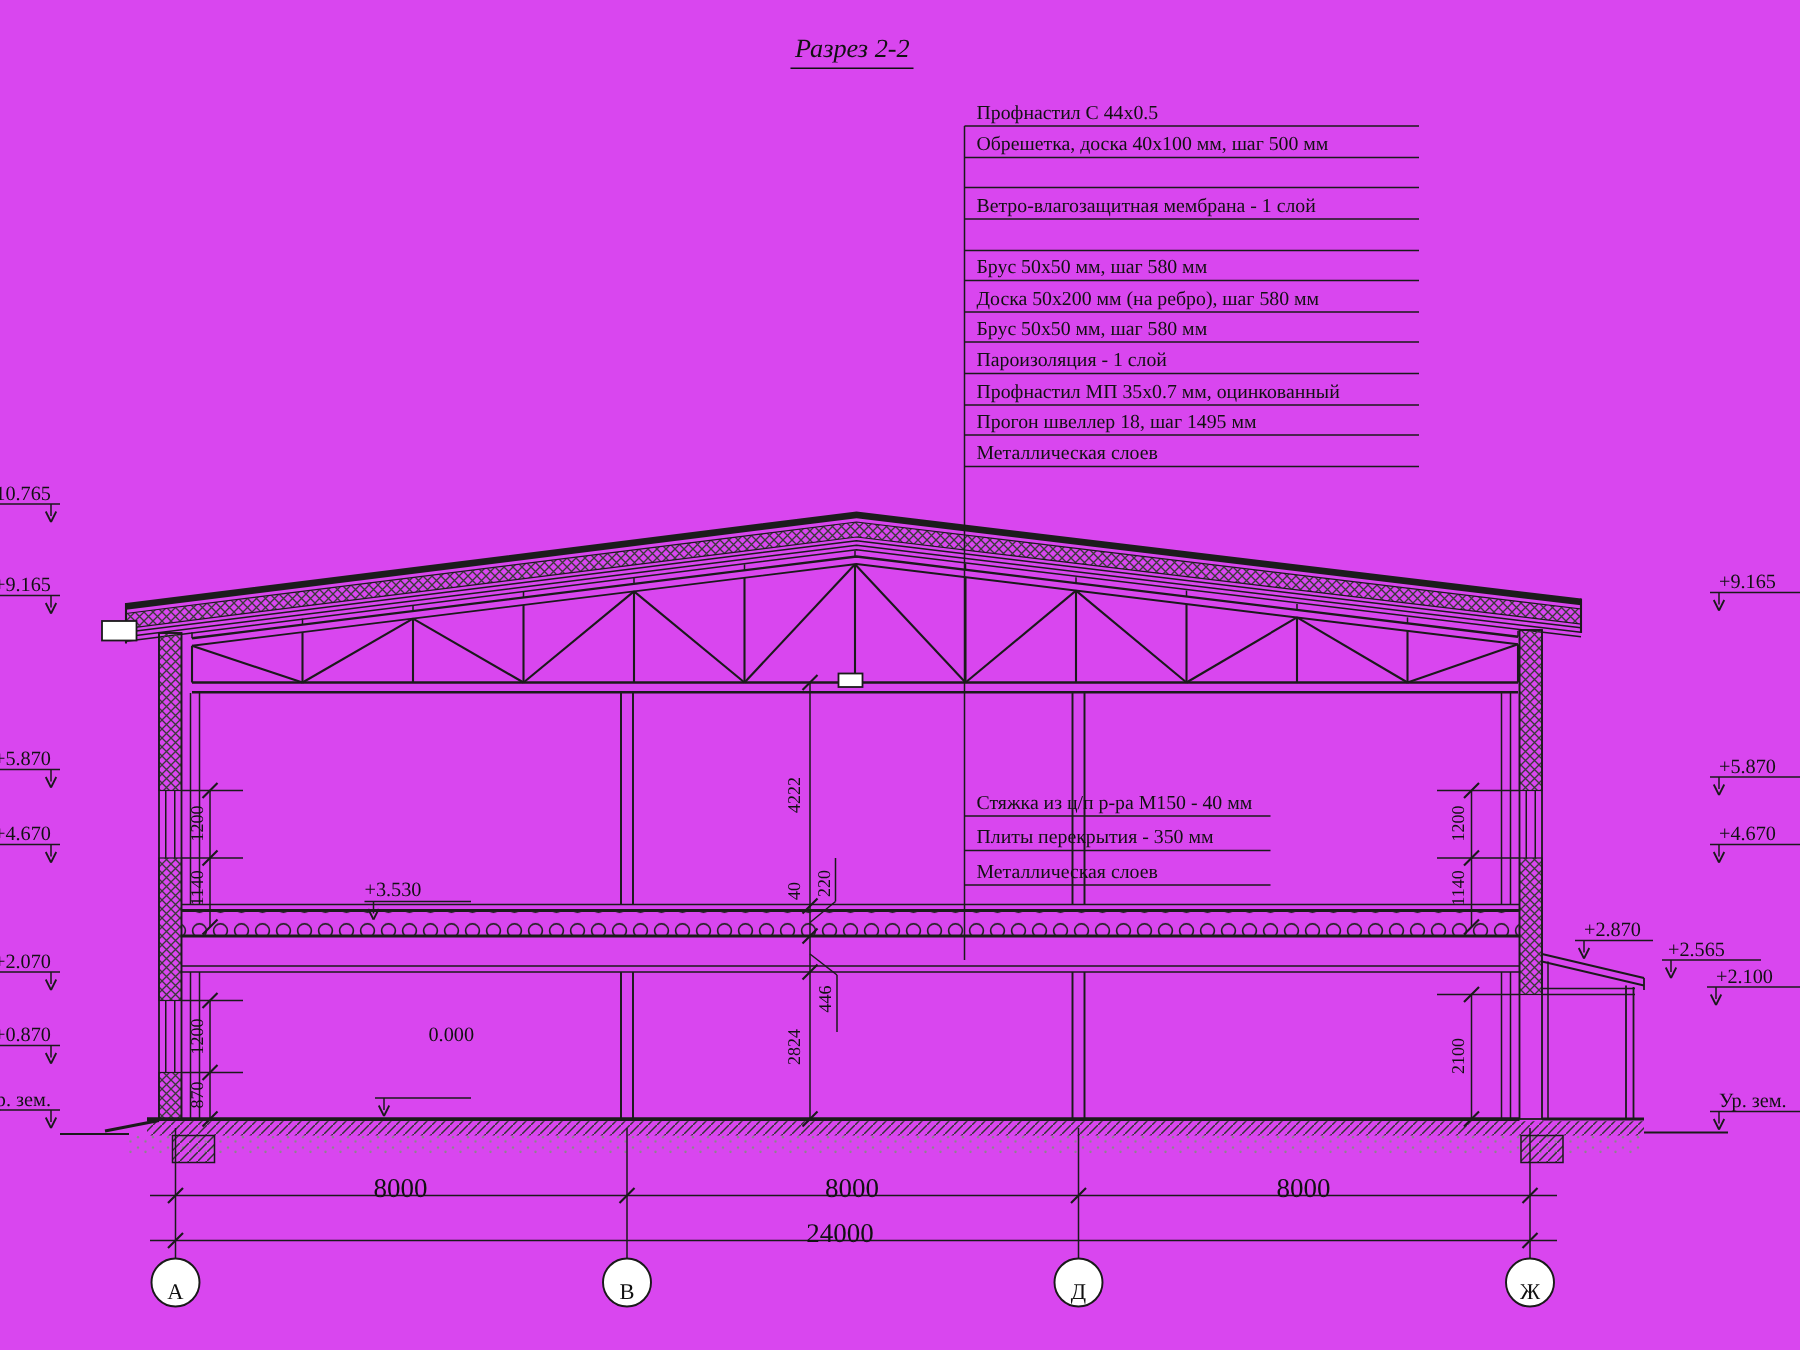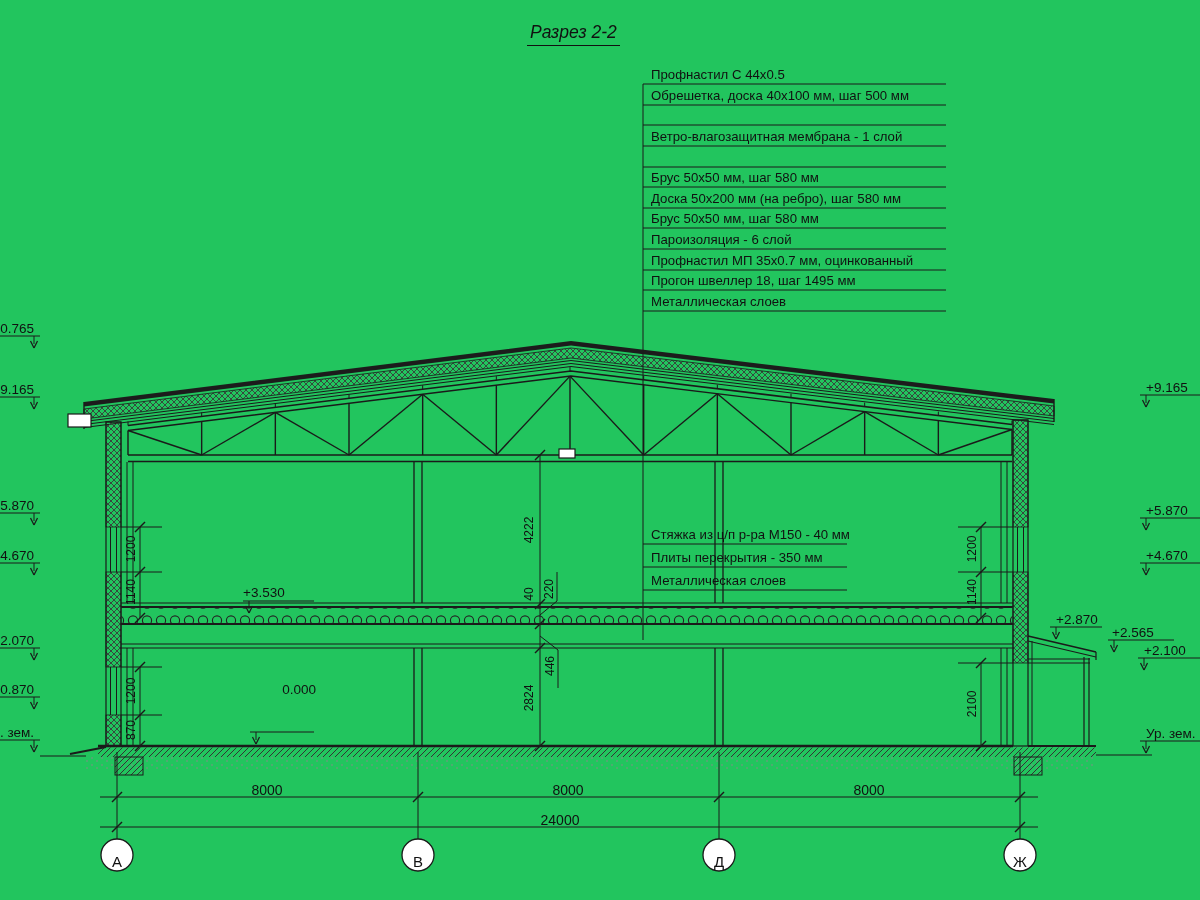--- a/index.html
+++ b/index.html
@@ -1,23 +1,23 @@
 <!DOCTYPE html>
 <html><head>
 <meta charset="utf-8">
 <style>
   html,body{margin:0;padding:0;background:#fff;}
-  .stage{position:relative;width:1200px;height:900px;overflow:hidden;background:#22c55e;
-         font-family:Liberation Sans, sans-serif;color:#111;}
+  .stage{position:relative;width:1200px;height:900px;overflow:hidden;background:#d946ef;
+         font-family:Liberation Serif, serif;color:#111;}
   .lbl{position:absolute;font-size:13.2px;line-height:16px;white-space:nowrap;color:#111;}
   .elv{font-size:13.5px;}
   .elv-l{width:140px;text-align:right;}
   .rot{position:absolute;width:46px;text-align:center;font-size:12px;line-height:14px;
        transform:rotate(-90deg);transform-origin:center;white-space:nowrap;}
-  .dimlbl{position:absolute;width:80px;text-align:center;font-size:14px;}
+  .dimlbl{position:absolute;width:80px;text-align:center;font-size:18px;}
   .axis{position:absolute;width:32px;height:32px;text-align:center;line-height:32px;font-size:15px;}
   .title{position:absolute;left:527px;top:22px;font-size:17.5px;font-style:italic;
          padding:0 3px 2px 3px;border-bottom:1.6px solid #111;}
   svg.layer{position:absolute;left:0;top:0;}
 </style>
 </head>
 <body>
 
 <div class="stage">
 
@@ -309,21 +309,21 @@
   </svg>
 
   <div class="title">Разрез 2-2</div>
 
   <div class="lbl" style="left:651px;top:67px">Профнастил С 44х0.5</div>
   <div class="lbl" style="left:651px;top:88px">Обрешетка, доска 40х100 мм, шаг 500 мм</div>
   <div class="lbl" style="left:651px;top:129px">Ветро-влагозащитная мембрана - 1 слой</div>
   <div class="lbl" style="left:651px;top:170px">Брус 50х50 мм, шаг 580 мм</div>
   <div class="lbl" style="left:651px;top:191px">Доска 50х200 мм (на ребро), шаг 580 мм</div>
   <div class="lbl" style="left:651px;top:211px">Брус 50х50 мм, шаг 580 мм</div>
-  <div class="lbl" style="left:651px;top:232px">Пароизоляция - 6 слой</div>
+  <div class="lbl" style="left:651px;top:232px">Пароизоляция - 1 слой</div>
   <div class="lbl" style="left:651px;top:253px">Профнастил МП 35х0.7 мм, оцинкованный</div>
   <div class="lbl" style="left:651px;top:273px">Прогон швеллер 18, шаг 1495 мм</div>
   <div class="lbl" style="left:651px;top:294px">Металлическая слоев</div>
 
   <div class="lbl" style="left:651px;top:527px">Стяжка из ц/п р-ра М150 - 40 мм</div>
   <div class="lbl" style="left:651px;top:550px">Плиты перекрытия - 350 мм</div>
   <div class="lbl" style="left:651px;top:573px">Металлическая слоев</div>
 
   <div class="lbl elv elv-l" style="left:-106px;top:321px">+10.765</div>
   <div class="lbl elv elv-l" style="left:-106px;top:382px">+9.165</div>

